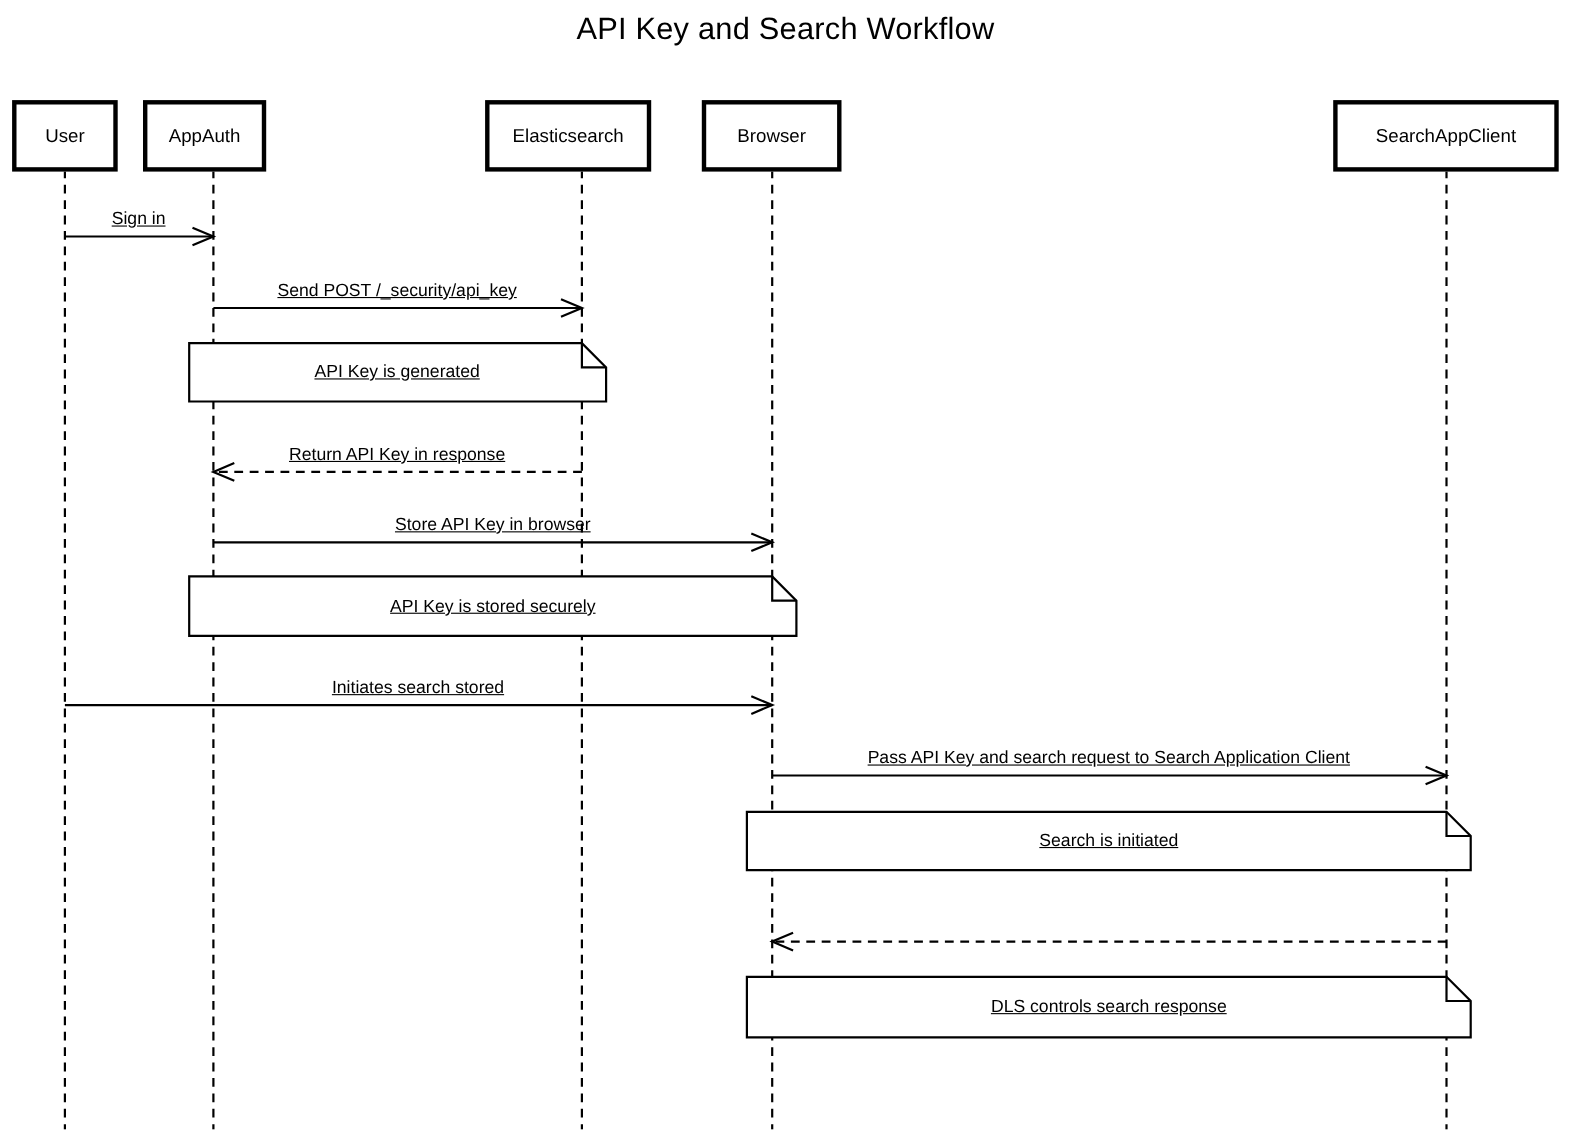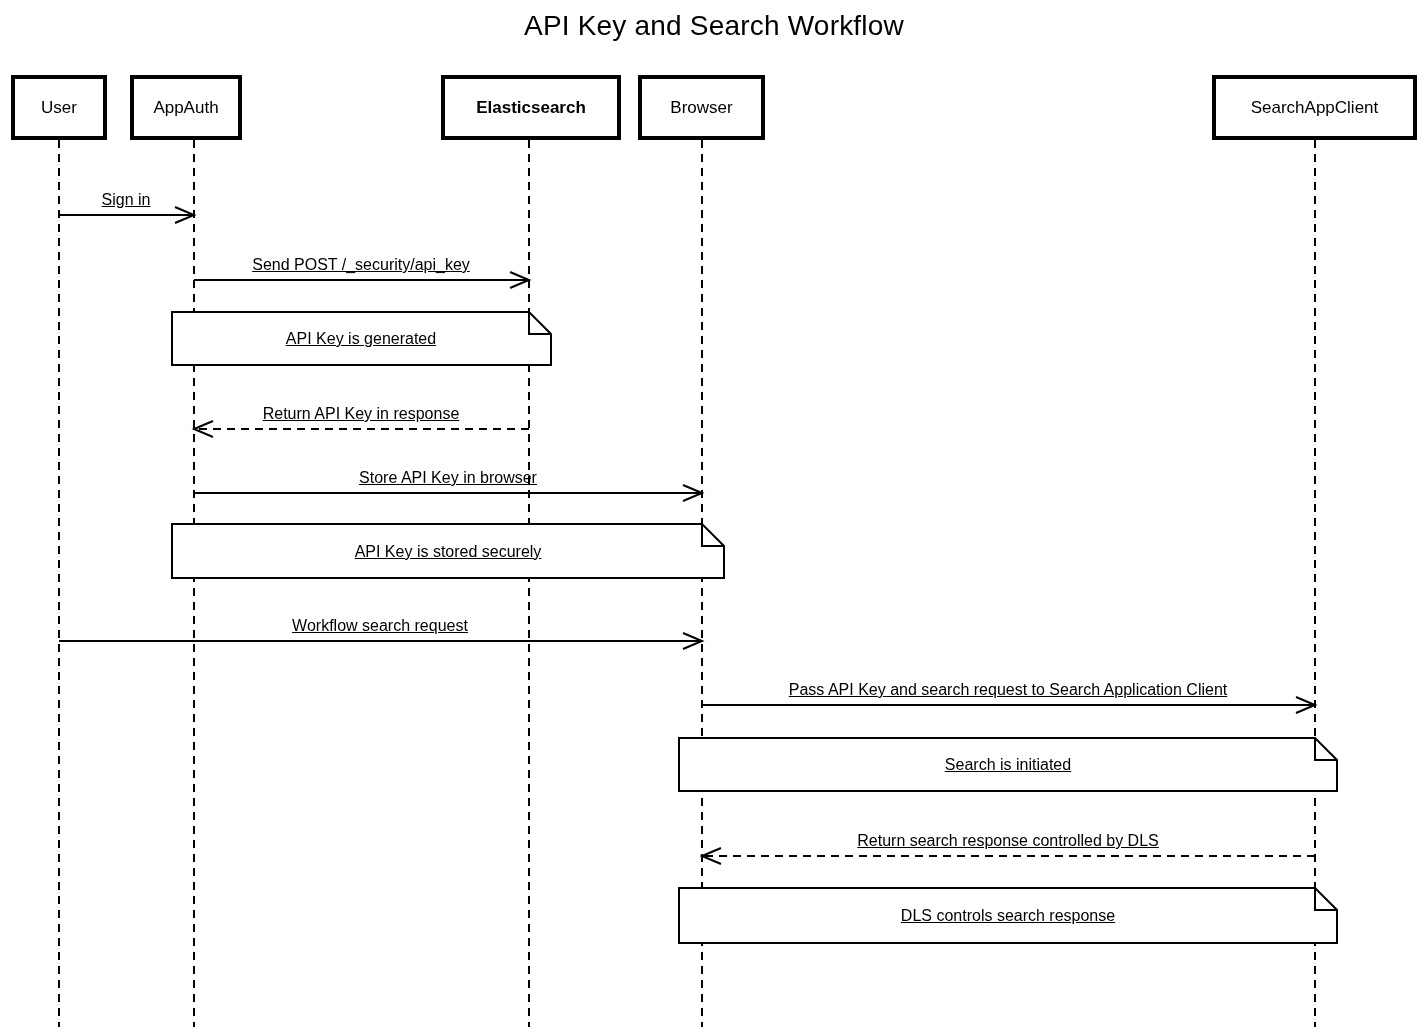--- a/index.html
+++ b/index.html
@@ -17,33 +17,33 @@
     top: 10px;
     left: 0;
     width: 100%;
     text-align: center;
     font-size: 28px;
     font-weight: 400;
     letter-spacing: 0.2px;
   }
   .participant {
     position: absolute;
-    top: 75px;
+    top: 91px;
     height: 65px;
     border: 4px solid #000000;
     background: #ffffff;
     box-sizing: border-box;
     display: flex;
     align-items: center;
     justify-content: center;
     font-size: 17px;
   }
   .p-user            { left: 11px;   width: 96px;  }
   .p-appauth         { left: 130px;  width: 112px; }
-  .p-elasticsearch   { left: 441px;  width: 180px; font-weight: bold; }
+  .p-elasticsearch   { left: 441px;  width: 151px; }
   .p-browser         { left: 638px;  width: 127px; align-items: center; }
   .p-searchappclient { left: 1212px; width: 205px; }
   svg.layer {
     position: absolute;
     top: 0; left: 0;
     width: 1428px;
     height: 1027px;
   }
   .msg-label, .note-label {
     position: absolute;
@@ -145,22 +145,21 @@
     <span>Browser</span>
   </div>
   <div class="participant p-searchappclient">
     <span>SearchAppClient</span>
   </div>
 
   <div class="msg-label" style="left:126px;  top:190px;">Sign in</div>
   <div class="msg-label" style="left:361px;  top:255px;">Send POST /_security/api_key</div>
   <div class="msg-label" style="left:361px;  top:404px;text-align:center;">Return API Key in response</div>
   <div class="msg-label" style="left:448px;  top:468px;">Store API Key in browser</div>
-  <div class="msg-label" style="left:380px;  top:616px;">Workflow search request</div>
+  <div class="msg-label" style="left:380px;  top:616px;">Initiates search stored</div>
   <div class="msg-label" style="left:1008px; top:680px;">Pass API Key and search request to Search Application Client</div>
-  <div class="msg-label" style="left:1008px; top:831px;">Return search response controlled by DLS</div>
 
   <div class="note-label" style="left:361px;  top:339px;">API Key is generated</div>
   <div class="note-label" style="left:448px;  top:552px;">API Key is stored securely</div>
   <div class="note-label" style="left:1008px; top:765px;">Search is initiated</div>
   <div class="note-label" style="left:1008px; top:916px;">DLS controls search response</div>
 
 </div>
 
 </body></html>

